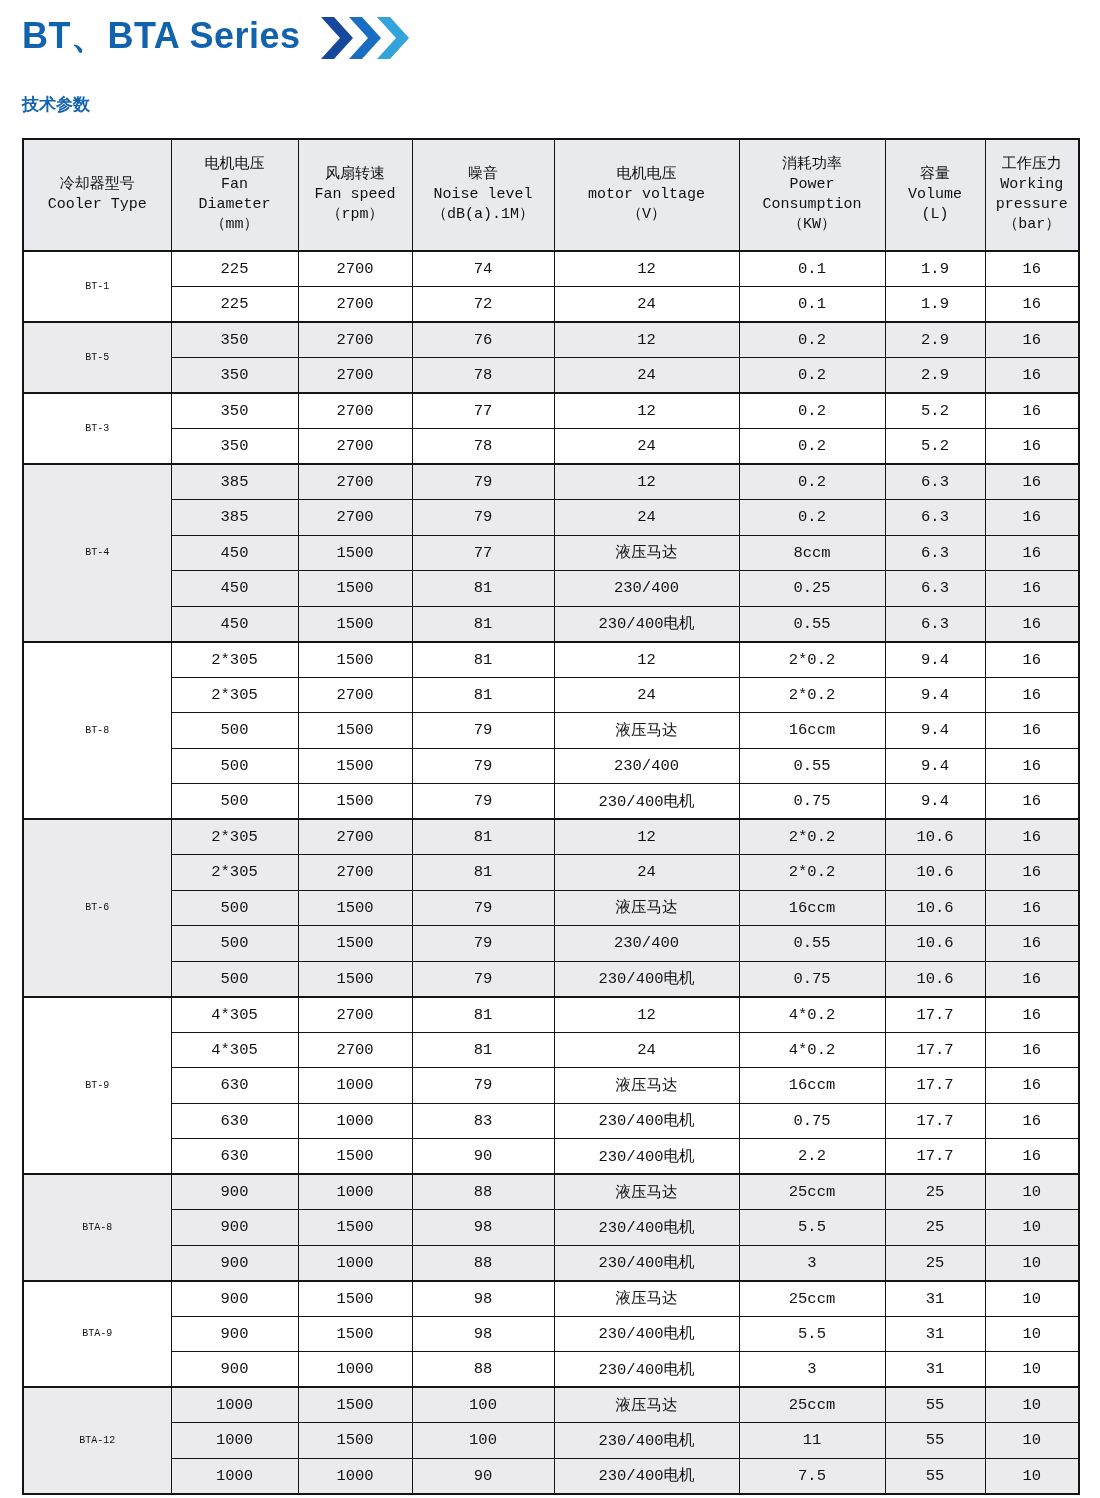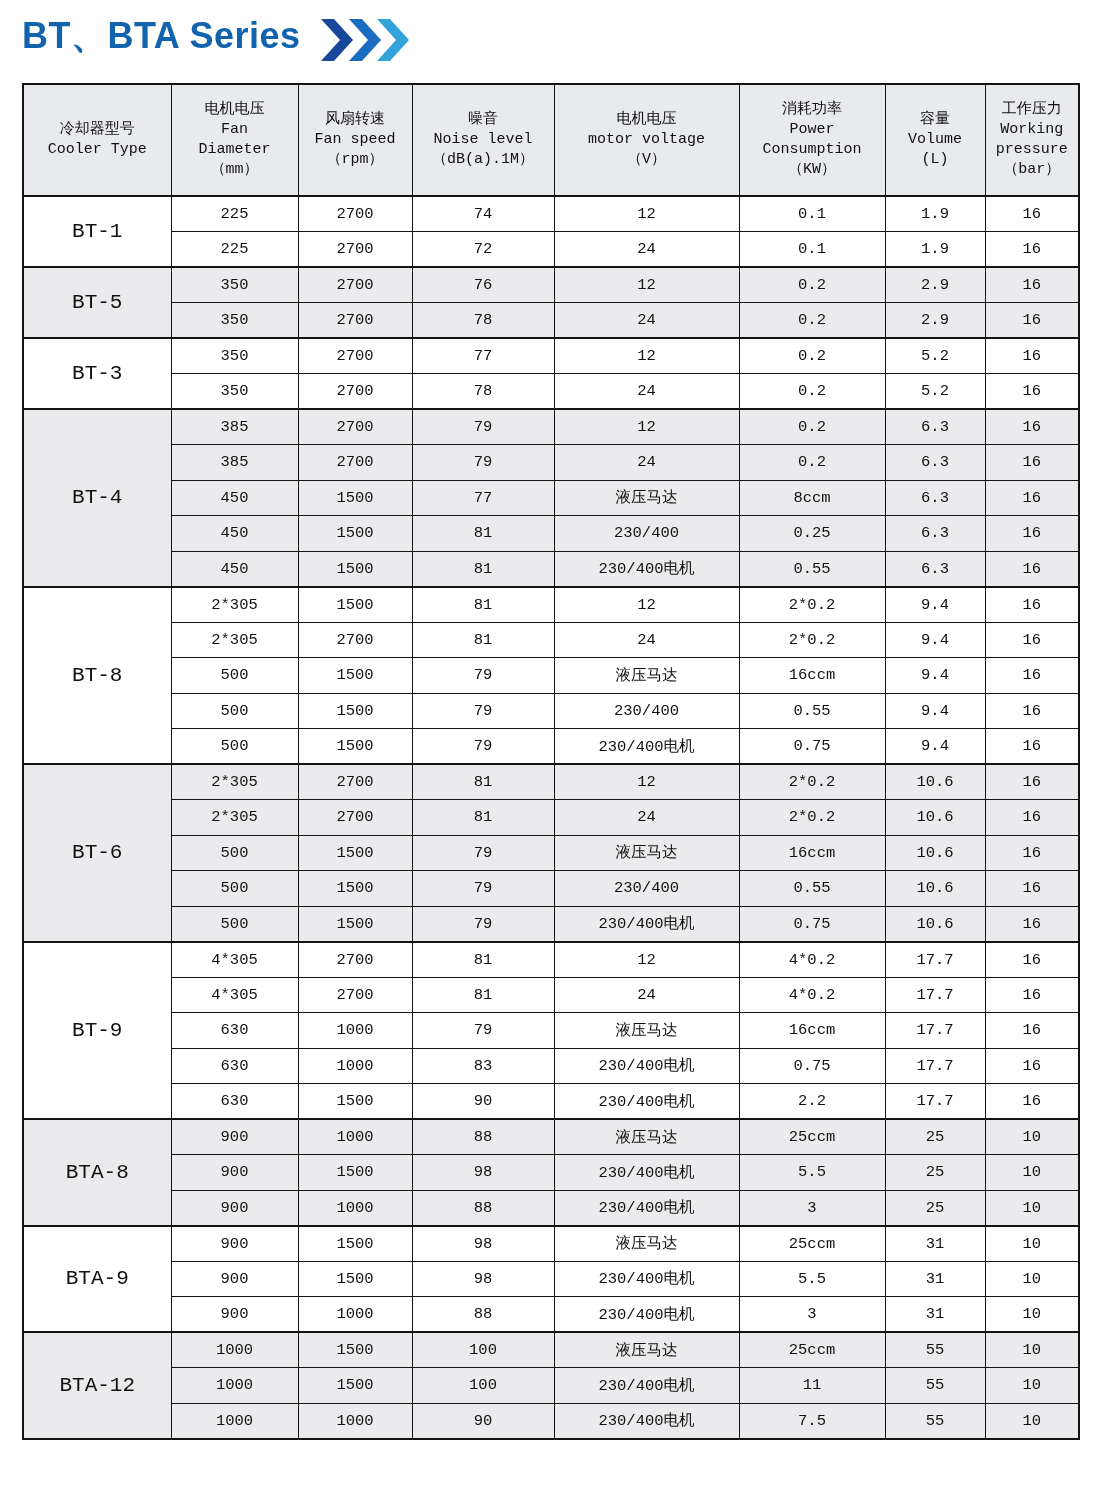--- a/index.html
+++ b/index.html
@@ -7,21 +7,21 @@
   body {
     width: 1100px;
     font-family: "Liberation Sans", sans-serif;
     color: #111;
   }
   .page { padding: 8px 22px 6px 22px; }
 
   
   .title-row {
     display: flex;
-    align-items: flex-end;
+    align-items: center;
     gap: 20px;
     margin: 4px 0 0 0;
   }
   .page-title {
     color: #1263ae;
     font-size: 36px;
     font-weight: bold;
     letter-spacing: 0.5px;
     margin: 0;
     font-family: "Liberation Sans", sans-serif;
@@ -59,21 +59,21 @@
     border-bottom: 2px solid #141414;
     line-height: 20px;
   }
   .spec td {
     font-size: 15.5px;
     height: 35.5px;
     background: #ffffff;
   }
   .spec tr.group-first td { border-top: 2px solid #141414; }
   .spec tbody tr.striped td { background: #ebebed; }
-  .spec td.type-cell { font-size: 21px; }
+  .spec td.type-cell { font-size: 10px; }
 
   .spec col.c1 { width: 148px; }
   .spec col.c2 { width: 127px; }
   .spec col.c3 { width: 114px; }
   .spec col.c4 { width: 142px; }
   .spec col.c5 { width: 185px; }
   .spec col.c6 { width: 146px; }
   .spec col.c7 { width: 100px; }
   .spec col.c8 { width: 94px; }
 </style>
@@ -84,20 +84,21 @@
 
   <div class="title-row">
     <h1 class="page-title">BT、BTA Series</h1>
     <svg class="chevrons" width="98" height="42" viewBox="0 0 98 42" aria-hidden="true">
       <polygon points="0,0 13,0 32,21 13,42 0,42 19,21" fill="#17489c"></polygon>
       <polygon points="28,0 41,0 60,21 41,42 28,42 47,21" fill="#1a6ec1"></polygon>
       <polygon points="56,0 69,0 88,21 69,42 56,42 75,21" fill="#33a3dc"></polygon>
     </svg>
   </div>
 
+  <div class="subtitle">技术参数</div>
 
   <table class="spec">
     <colgroup>
       <col class="c1">
         <col class="c2">
         <col class="c3">
         <col class="c4">
       <col class="c5">
         <col class="c6">
         <col class="c7">

